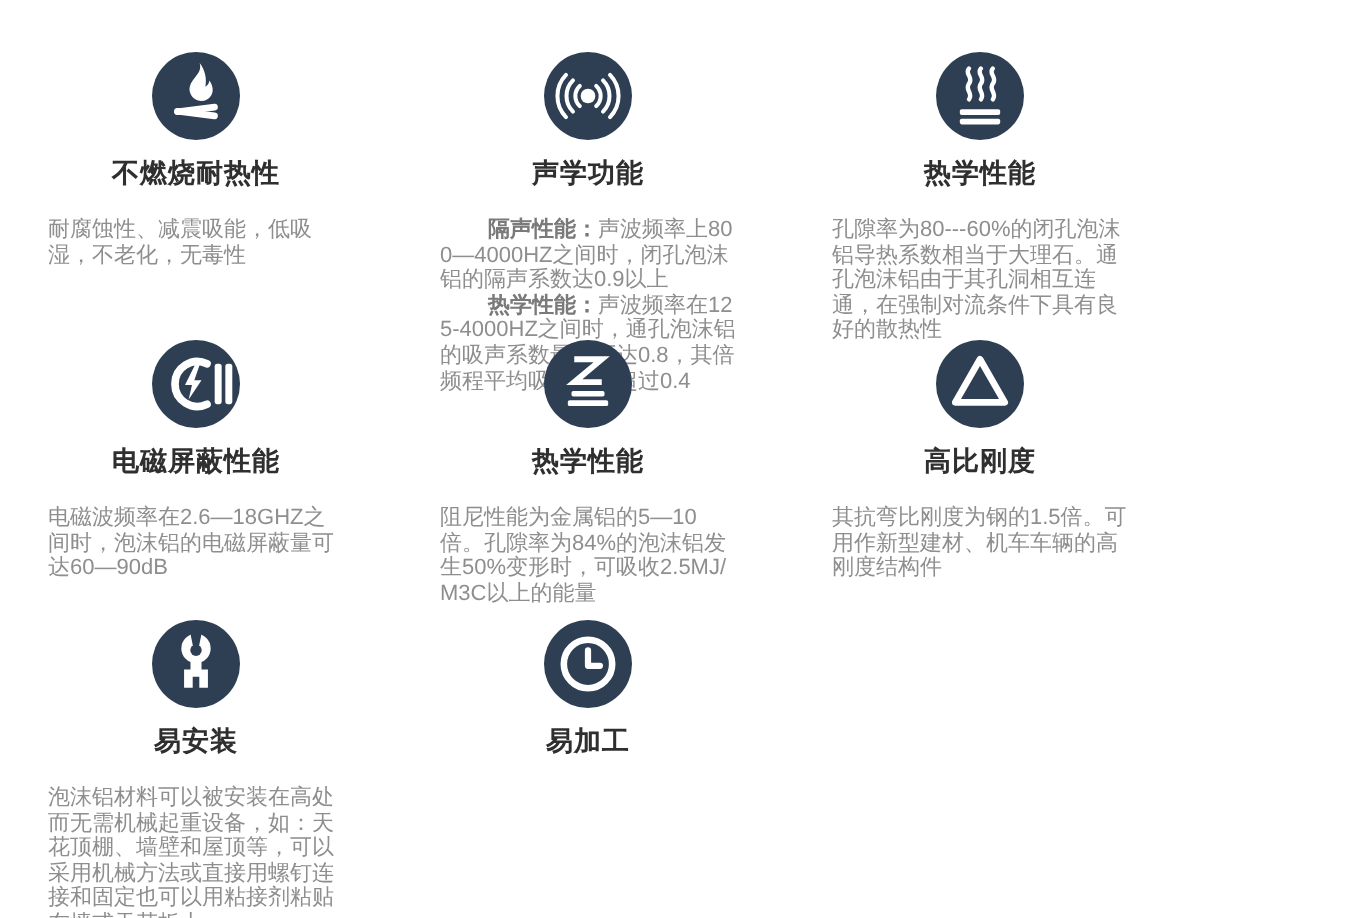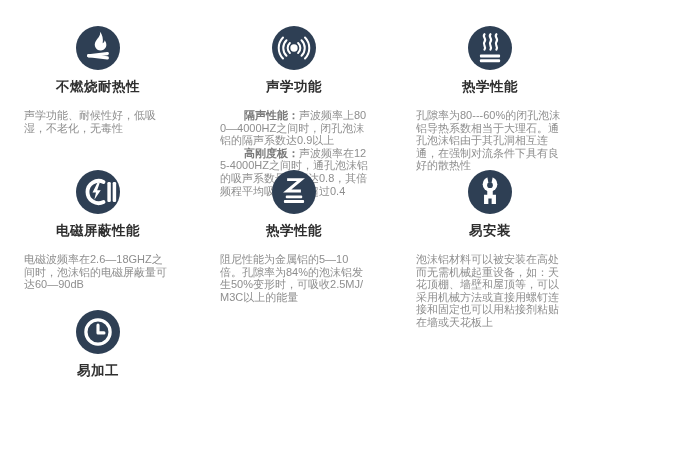--- a/index.html
+++ b/index.html
@@ -51,39 +51,39 @@
 
     <div class="cell row1">
       <div class="icon-circle">
         <svg viewBox="0 0 48 48" aria-hidden="true">
           <path fill="currentColor" d="M26 6c1.2 4-1.4 6.3-3.4 9-1.6 2.2-2.6 4.4-1.9 7 .8 3 3.6 4.9 6.6 4.7 3.1-.2 5.6-2.6 5.8-5.7.1-2-.7-3.7-1.8-5.4-.2 1.6-.9 2.7-2.2 3.3.9-4.5-.3-9.4-3.1-12.9z"></path>
           <rect fill="currentColor" x="12" y="29.5" width="24" height="3.6" rx="1.8" transform="rotate(-7 24 31.3)"></rect>
           <rect fill="currentColor" x="12" y="31.8" width="24" height="3.6" rx="1.8" transform="rotate(7 24 33.6)"></rect>
         </svg>
       </div>
       <div class="title">不燃烧耐热性</div>
-      <div class="desc"><span>声学功能、耐候性好，低吸湿，不老化，无毒性</span></div>
+      <div class="desc"><span>耐腐蚀性、减震吸能，低吸湿，不老化，无毒性</span></div>
     </div>
 
     <div class="cell row1">
       <div class="icon-circle">
         <svg viewBox="0 0 48 48" aria-hidden="true">
           <circle cx="24" cy="24" r="4" fill="currentColor"></circle>
           <g fill="none" stroke="currentColor" stroke-width="2.2" stroke-linecap="round">
             <path d="M19.5 18.5a7.5 7.5 0 0 0 0 11"></path>
             <path d="M15.8 15.5a12 12 0 0 0 0 17"></path>
             <path d="M12 12.5a16.5 16.5 0 0 0 0 23"></path>
             <path d="M28.5 18.5a7.5 7.5 0 0 1 0 11"></path>
             <path d="M32.2 15.5a12 12 0 0 1 0 17"></path>
             <path d="M36 12.5a16.5 16.5 0 0 1 0 23"></path>
           </g>
         </svg>
       </div>
       <div class="title">声学功能</div>
-      <div class="desc"><b>隔声性能：</b><span>声波频率上800—4000HZ之间时，闭孔泡沫铝的隔声系数达0.9以上</span><br><b>高刚度板：</b><span>声波频率在125-4000HZ之间时，通孔泡沫铝的吸声系数最大可达0.8，其倍频程平均吸声系数超过0.4</span></div>
+      <div class="desc"><b>隔声性能：</b><span>声波频率上800—4000HZ之间时，闭孔泡沫铝的隔声系数达0.9以上</span><br><b>热学性能：</b><span>声波频率在125-4000HZ之间时，通孔泡沫铝的吸声系数最大可达0.8，其倍频程平均吸声系数超过0.4</span></div>
     </div>
 
     <div class="cell row1">
       <div class="icon-circle">
         <svg viewBox="0 0 48 48" aria-hidden="true">
           <g fill="none" stroke="currentColor" stroke-width="2.4" stroke-linecap="round">
             <path d="M18 9c-2.8 3 2.8 4.6 0 8.2-2.6 3.4 2.6 5.2 0 8.6"></path>
             <path d="M24.5 9c-2.8 3 2.8 4.6 0 8.2-2.6 3.4 2.6 5.2 0 8.6"></path>
             <path d="M31 9c-2.8 3 2.8 4.6 0 8.2-2.6 3.4 2.6 5.2 0 8.6"></path>
           </g>
@@ -113,20 +113,29 @@
         <svg viewBox="0 0 48 48" aria-hidden="true">
           <path d="M16.5 10.5h15l-15 12.5h15" fill="none" stroke="currentColor" stroke-width="3.2"></path>
           <rect fill="currentColor" x="15" y="27.8" width="18" height="3" rx="1"></rect>
           <rect fill="currentColor" x="13" y="32.8" width="22" height="3.2" rx="1"></rect>
         </svg>
       </div>
       <div class="title">热学性能</div>
       <div class="desc"><span>阻尼性能为金属铝的5—10倍。孔隙率为84%的泡沫铝发生50%变形时，可吸收2.5MJ/M3C以上的能量</span></div>
     </div>
 
+    <div class="cell">
+      <div class="icon-circle">
+        <svg viewBox="0 0 48 48" aria-hidden="true">
+          <path d="M24 10.5 37.5 34h-27z" fill="none" stroke="currentColor" stroke-width="3.6" stroke-linejoin="round"></path>
+        </svg>
+      </div>
+      <div class="title">高比刚度</div>
+      <div class="desc"><span>其抗弯比刚度为钢的1.5倍。可用作新型建材、机车车辆的高刚度结构件</span></div>
+    </div>
 
 
     <div class="cell">
       <div class="icon-circle">
         <svg viewBox="0 0 48 48" aria-hidden="true">
           <circle cx="24" cy="15.5" r="8" fill="currentColor"></circle>
           <polygon points="20.5,5 27.5,5 25.7,14 22.3,14" fill="var(--icon-bg,#2e3f54)"></polygon>
           <circle cx="24" cy="16.5" r="3.1" fill="var(--icon-bg,#2e3f54)"></circle>
           <path fill="currentColor" d="M21 21.5h6v5.5h3.5v10h-4.7v-6h-3.6v6h-4.7v-10H21z"></path>
         </svg>

